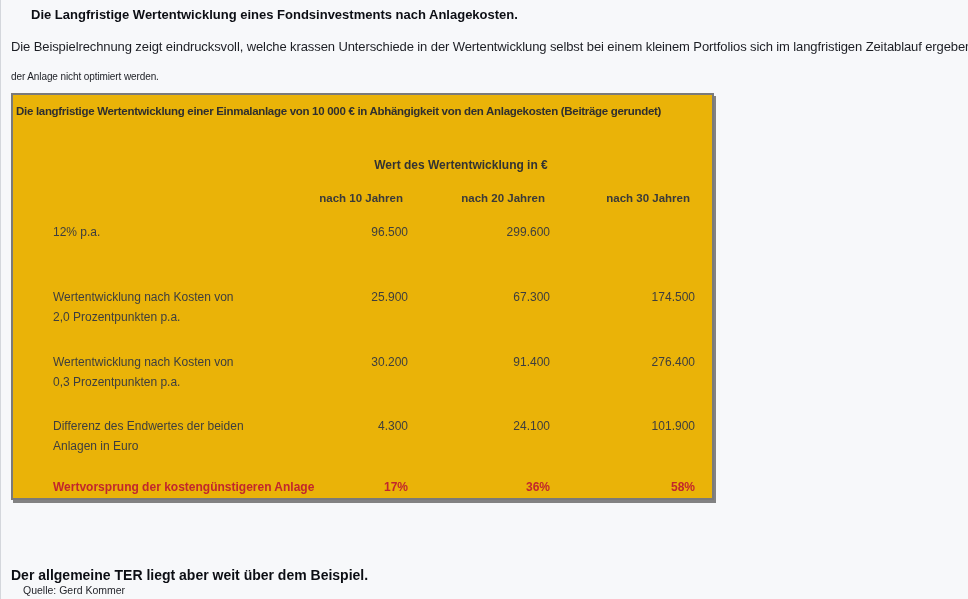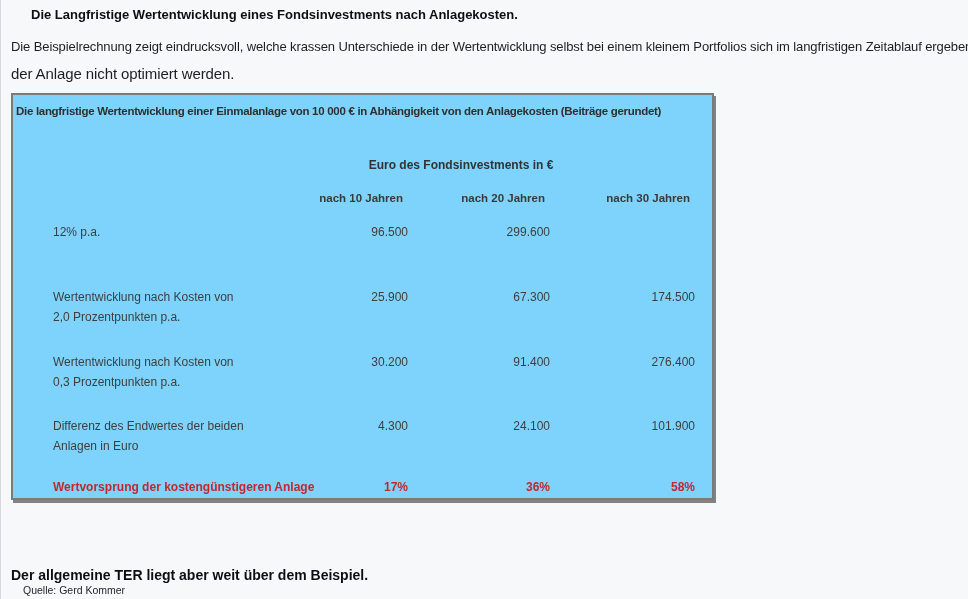--- a/index.html
+++ b/index.html
@@ -19,22 +19,22 @@
     left:10px; top:7px;
     font-size:13px; font-weight:bold; color:#0c0e14;
     white-space:nowrap;
     margin-left:20px;
   }
   .intro-line1 {
     left:10px; top:39px;
     font-size:13px; white-space:nowrap; letter-spacing:-0.1px;
   }
   .intro-line2 {
-    left:10px; top:65px;
-    font-size:15px; white-space:nowrap; letter-spacing:-0.1px;
+    left:10px; top:71px;
+    font-size:10px; white-space:nowrap; letter-spacing:-0.1px;
   }
   .closing-note {
     left:10px; top:567px;
     font-size:14px; font-weight:bold; color:#0c0e14;
     white-space:nowrap;
   }
   .source-line {
     left:22px; top:584px;
     font-size:10.5px; color:#24262c;
     white-space:nowrap;
@@ -85,25 +85,25 @@
   .t-red .val { font-size:12px; line-height:16px; text-align:right; white-space:nowrap; }
 </style>
 </head>
 <body style="background: rgb(247, 248, 250);">
 
 <div class="abs article-heading">Die Langfristige Wertentwicklung eines Fondsinvestments nach Anlagekosten.</div>
 
 <div class="abs intro-line1">Die Beispielrechnung zeigt eindrucksvoll, welche krassen Unterschiede in der Wertentwicklung selbst bei einem kleinem Portfolios sich im langfristigen Zeitablauf ergeben, wenn die Kosten</div>
 <div class="abs intro-line2">der Anlage nicht optimiert werden.</div>
 
-<div class="abs table-box" style="background: #7dd3fc; border-color: rgb(122, 122, 122);">
+<div class="abs table-box" style="background: #eab308; border-color: rgb(122, 122, 122);">
 
   <div class="abs t-title">Die langfristige Wertentwicklung einer Einmalanlage von 10 000 € in Abhängigkeit von den Anlagekosten (Beiträge gerundet)</div>
 
-  <div class="abs t-sub">Euro des Fondsinvestments in €</div>
+  <div class="abs t-sub">Wert des Wertentwicklung in €</div>
 
   <div class="abs t-grid t-headers">
     <div class="hcell"></div>
     <div class="hcell">nach 10 Jahren</div>
     <div class="hcell">nach 20 Jahren</div>
     <div class="hcell">nach 30 Jahren</div>
   </div>
 
   <div class="abs t-grid t-row t-row-1">
     <div class="lblwrap">

